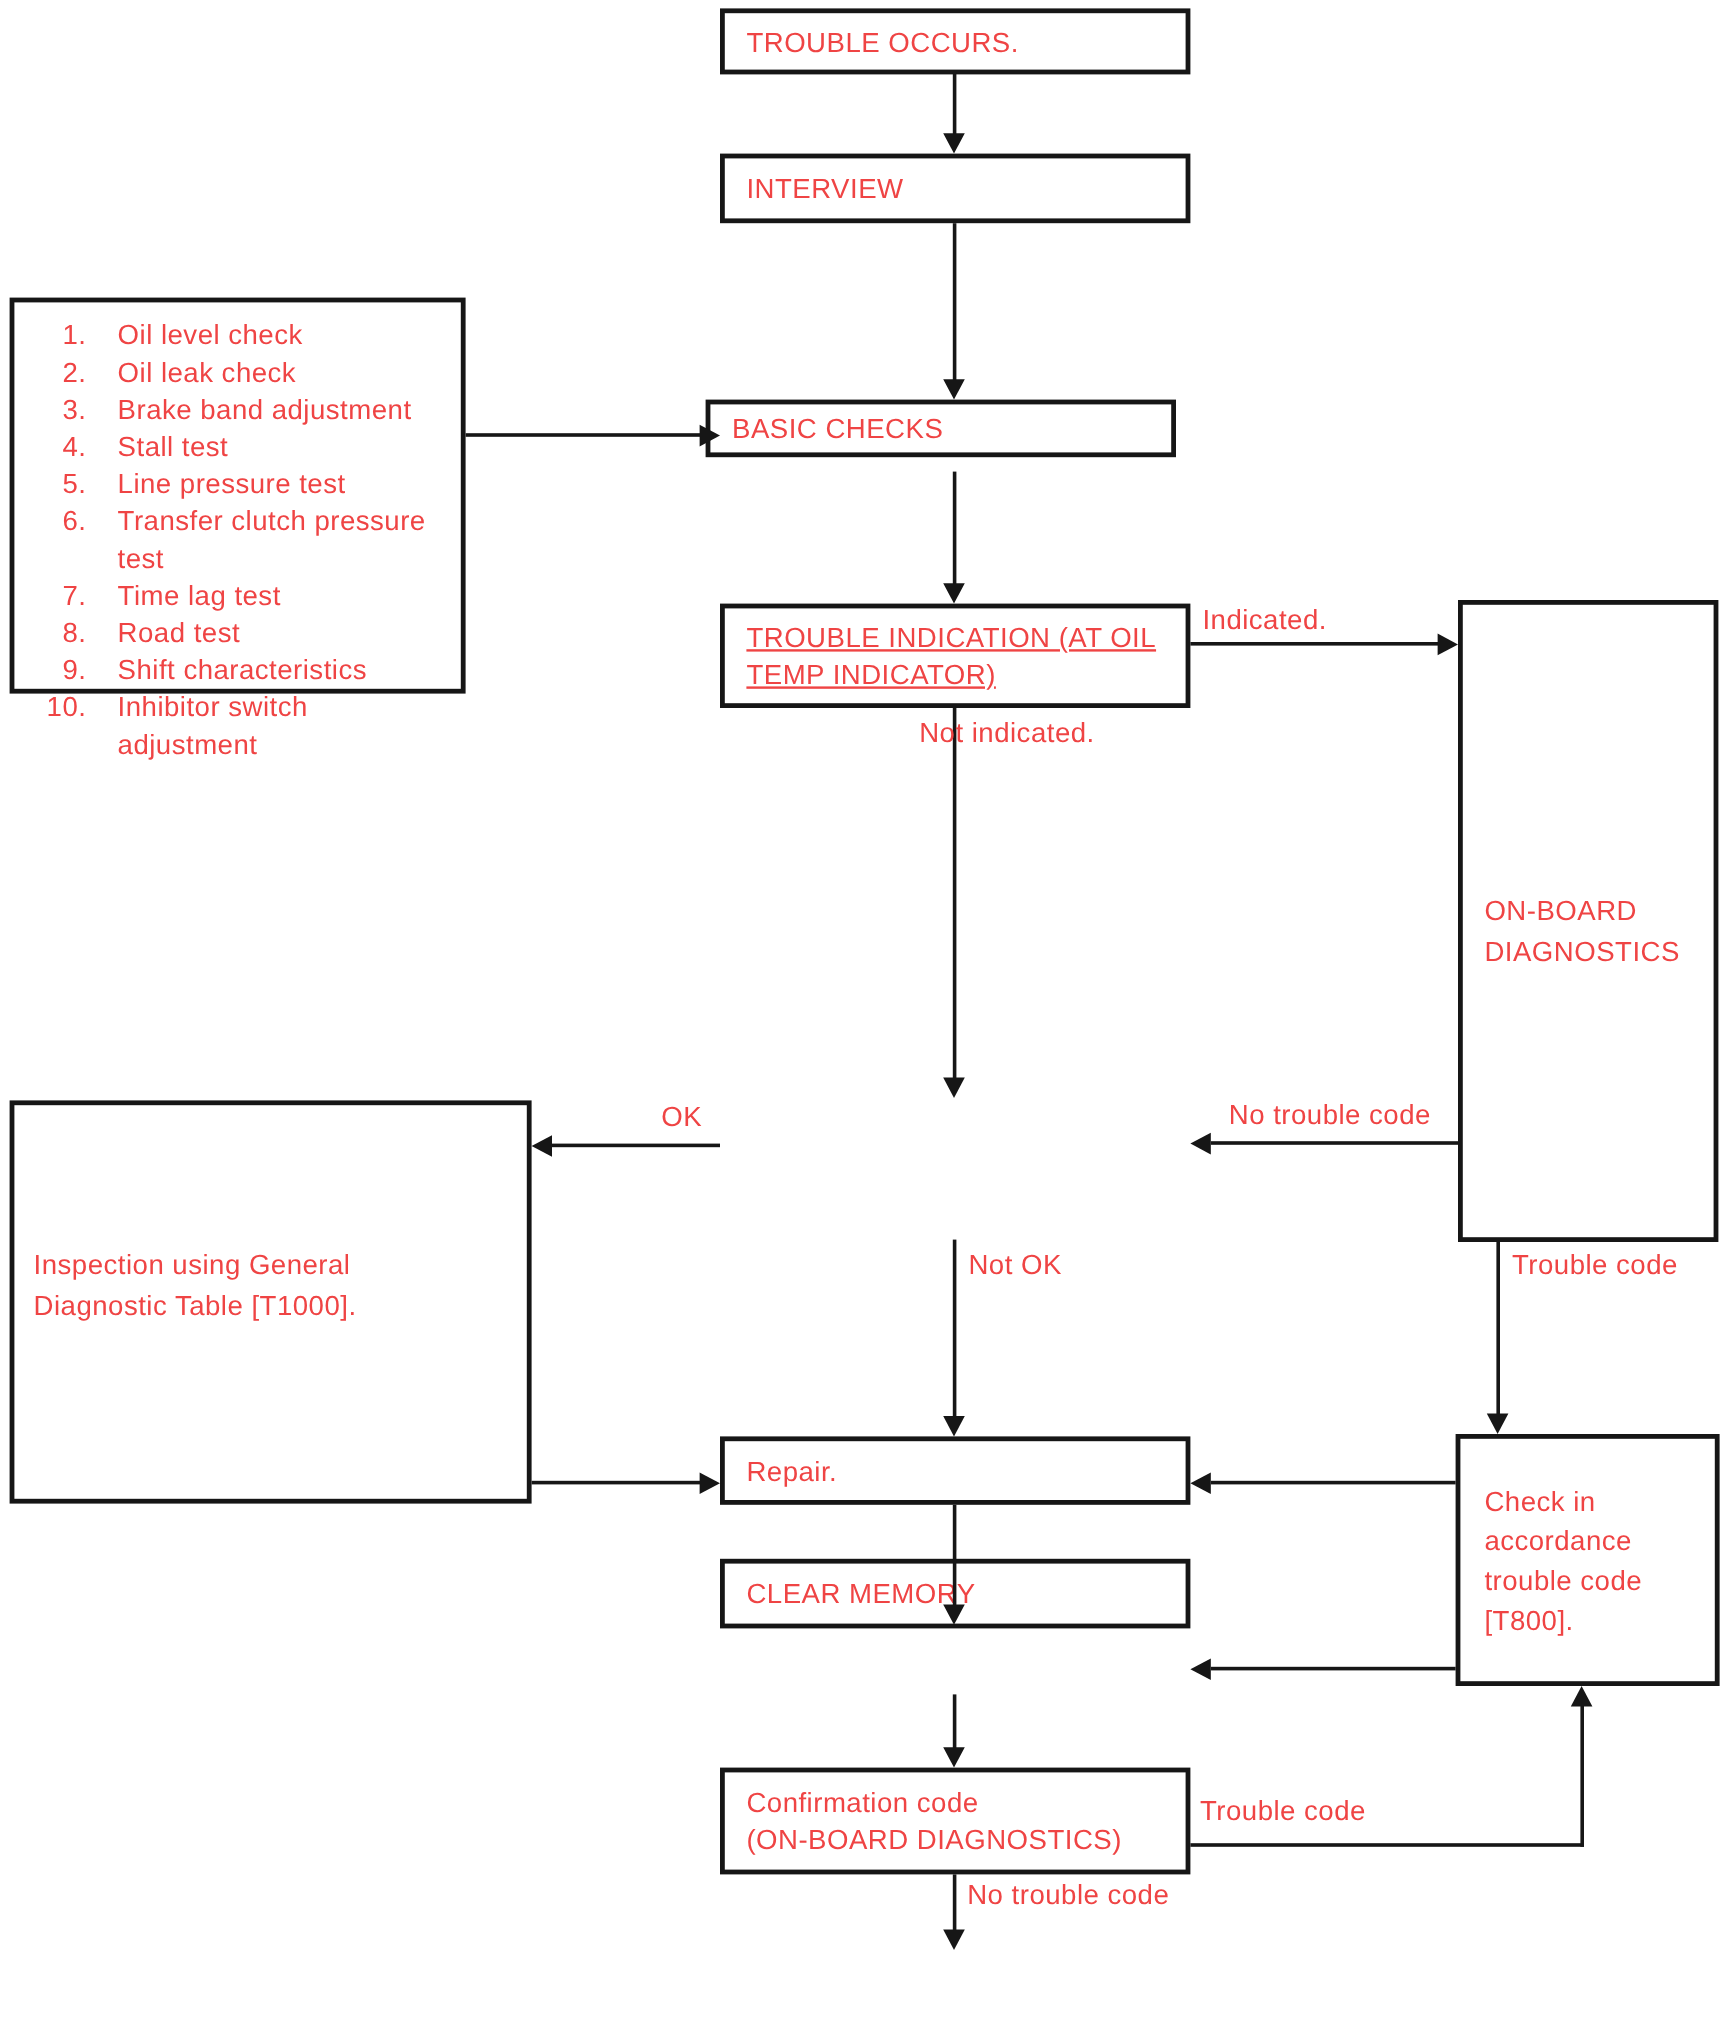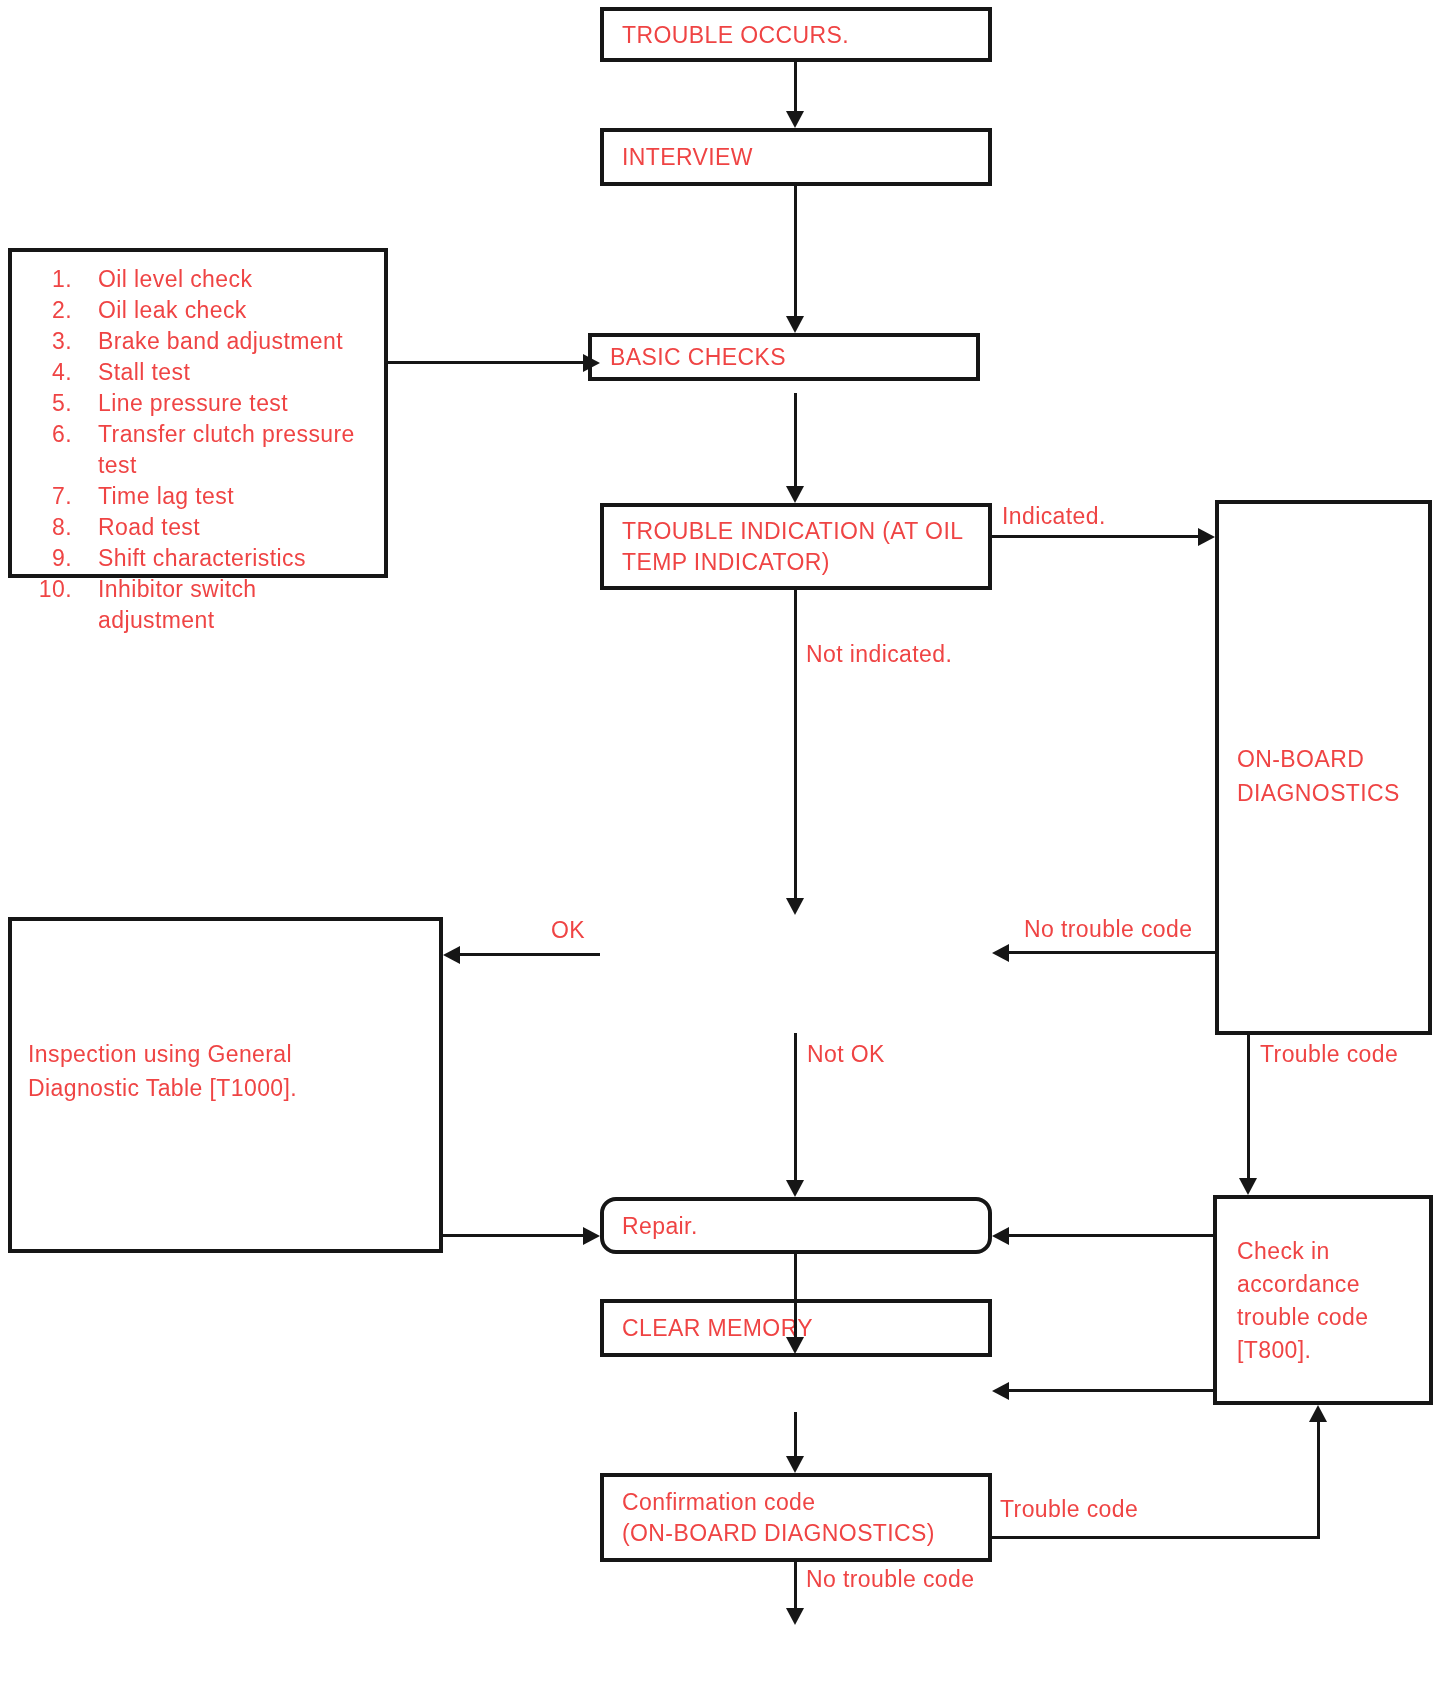--- a/index.html
+++ b/index.html
@@ -82,21 +82,21 @@
     <div class="li">
         <span class="num">10.</span>
         <span class="txt">Inhibitor switch adjustment</span>
       </div>
   </div>
 
   <div class="box center" style="left:588px;top:333px;width:392px;height:48px;">
     <span class="pad">BASIC CHECKS</span>
   </div>
 
-  <div class="box center" style="left:600px;top:503px;width:392px;height:87px;line-height:31px;">
+  <div class="box center" style="left:600px;top:503px;width:392px;height:87px;line-height:31px;text-decoration:underline;">
     <span class="pad lines">
       <span>TROUBLE INDICATION (AT OIL</span>
       <span>TEMP INDICATOR)</span>
     </span>
   </div>
 
   <div class="box" style="left:1215px;top:500px;width:217px;height:535px;line-height:34px;">
     <span class="lines" style="display:block;padding:238px 0 0 18px;">
       <span>ON-BOARD</span>
       <span>DIAGNOSTICS</span>
@@ -104,21 +104,21 @@
   </div>
 
 
   <div class="box" style="left:8px;top:917px;width:435px;height:336px;line-height:34px;">
     <span class="lines" style="display:block;padding:116px 0 0 16px;">
       <span>Inspection using General</span>
       <span>Diagnostic Table [T1000].</span>
     </span>
   </div>
 
-  <div class="box center" style="left:600px;top:1197px;width:392px;height:57px;border-radius:16px;">
+  <div class="box center" style="left:600px;top:1197px;width:392px;height:57px;">
     <span class="pad">Repair.</span>
   </div>
 
   <div class="box" style="left:1213px;top:1195px;width:220px;height:210px;line-height:33px;">
     <span class="lines" style="display:block;padding:36px 0 0 20px;">
       <span>Check in</span>
       <span>accordance</span>
       <span>trouble code</span>
       <span>[T800].</span>
     </span>
@@ -182,21 +182,21 @@
   <div class="arr down" style="left:786px;top:1456px;"></div>
 
   <div class="hline" style="left:992px;top:1536px;width:328px;"></div>
   <div class="vline" style="left:1317px;top:1420px;height:119px;"></div>
   <div class="arr up" style="left:1309px;top:1405px;"></div>
 
   <div class="vline" style="left:794px;top:1562px;height:47px;"></div>
   <div class="arr down" style="left:786px;top:1608px;"></div>
 
   <div class="edge-label" style="left:1002px;top:503px;">Indicated.</div>
-  <div class="edge-label" style="left:806px;top:597px;margin-top:44px;">Not indicated.</div>
+  <div class="edge-label" style="left:766px;top:597px;">Not indicated.</div>
   <div class="edge-label" style="left:1024px;top:916px;">No trouble code</div>
   <div class="edge-label" style="left:551px;top:917px;">OK</div>
   <div class="edge-label" style="left:807px;top:1041px;">Not OK</div>
   <div class="edge-label" style="left:1260px;top:1041px;">Trouble code</div>
   <div class="edge-label" style="left:1000px;top:1496px;">Trouble code</div>
   <div class="edge-label" style="left:806px;top:1566px;">No trouble code</div>
 
 </div>
 
 </body></html>

